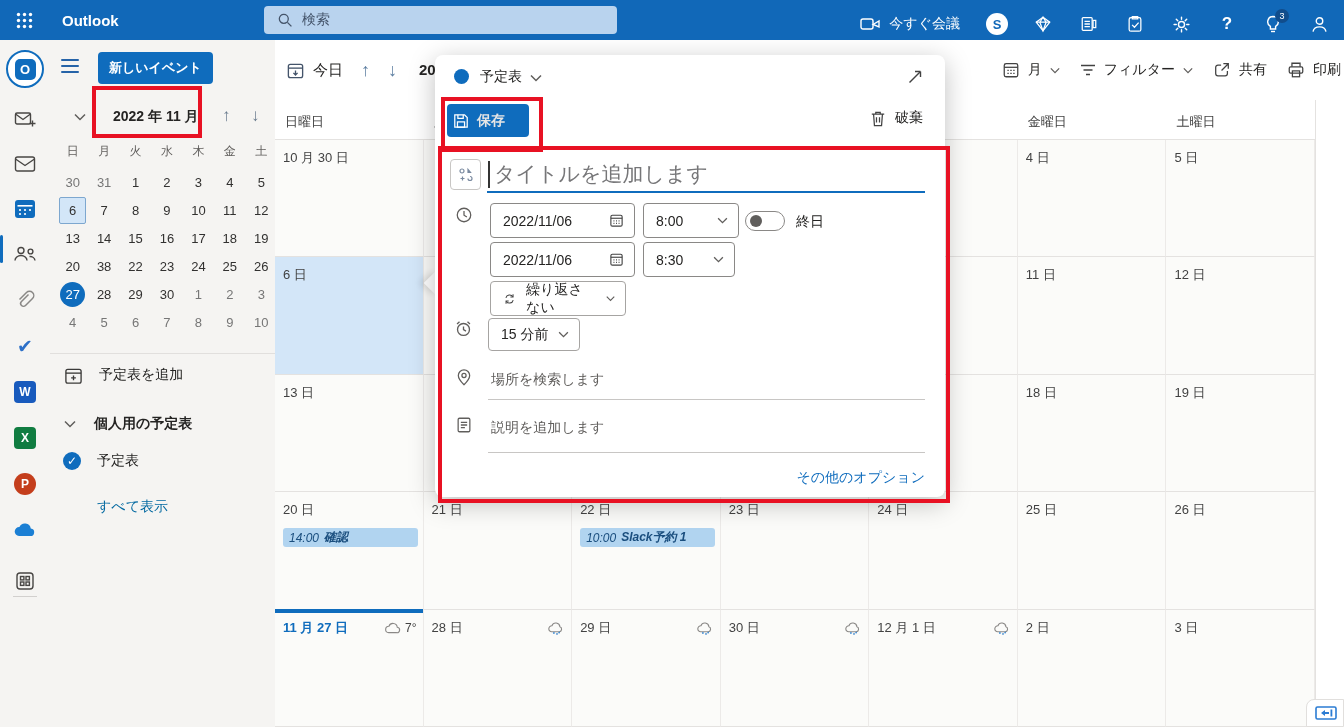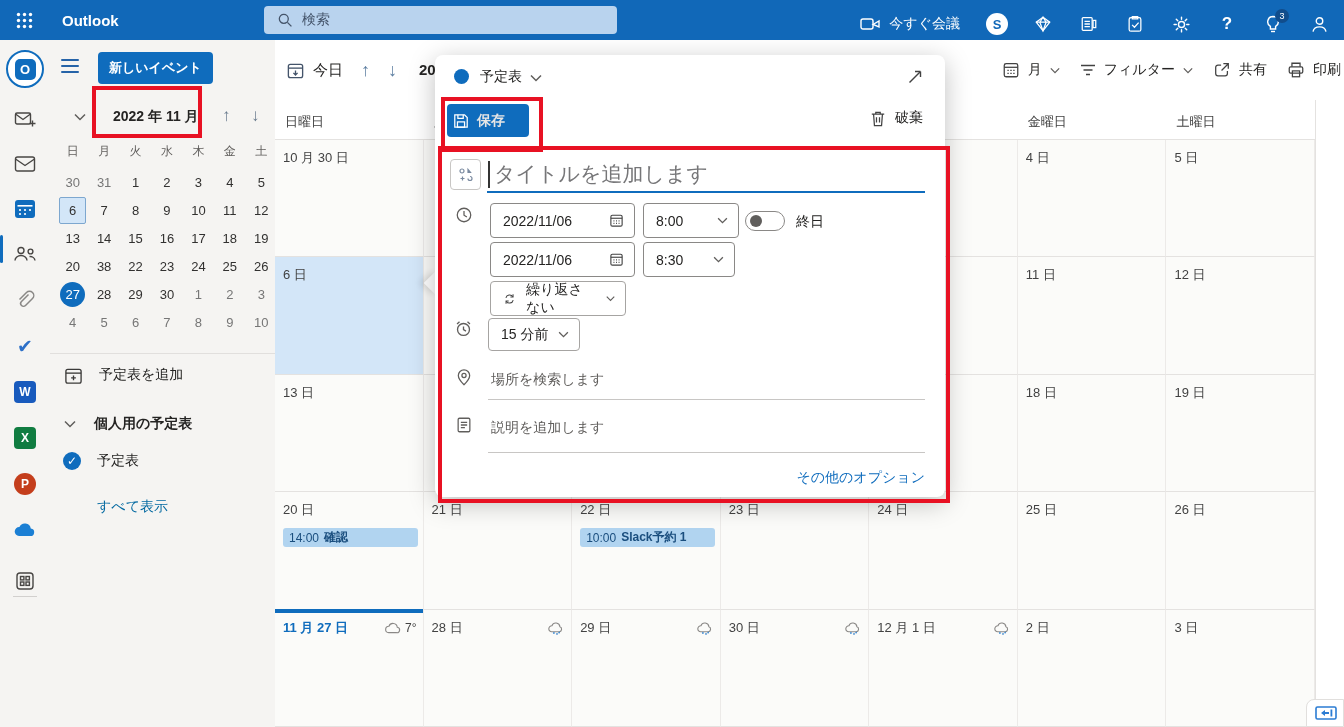--- a/index.html
+++ b/index.html
@@ -76,21 +76,21 @@
   .dh{background:#fff;border-bottom:1px solid #e4e2e0;font-size:13px;color:#424242;padding:13px 0 12px 10px;box-sizing:border-box;}
   .cell{background:#fbfbf9;border-right:1px solid #eceae8;border-bottom:1px solid #e4e2e0;box-sizing:border-box;
        padding:6px 5px 0 8px;position:relative;}
   .cell.sel{background:#d3e6f8;}
   .cell.today::before{content:"";position:absolute;left:-1px;top:-1px;width:calc(100% + 1px);height:4px;background:#0f6cbd;}
   .cell-top{display:flex;align-items:center;justify-content:space-between;height:20px;margin-top:2px;}
   .date-label{font-size:13px;color:#424242;}
   .cell.today .date-label{color:#0f6cbd;font-weight:700;}
   .weather{display:flex;align-items:center;gap:3px;font-size:12px;color:#424242;margin-right:1px;}
   .event{margin-top:8px;height:19px;background:#b1d4f0;border-radius:3px;display:flex;align-items:center;
-       padding:0 6px;font-size:12px;color:#1a4e7e;overflow:hidden;white-space:nowrap;}
+       padding:0 6px;font-size:12px;color:#1a4e7e;overflow:hidden;white-space:nowrap;font-style:italic;}
   .ev-title{font-weight:700;margin-left:5px;}
   #gutter{position:absolute;left:1315px;top:100px;width:29px;height:627px;background:#fff;border-left:1px solid #e4e2e0;z-index:2;}
   #corner-card{position:absolute;left:1306px;top:699px;width:38px;height:28px;background:#fff;border:1px solid #e1dfdd;
        border-radius:8px 0 0 0;z-index:3;display:flex;align-items:center;justify-content:flex-start;padding-left:8px;box-sizing:border-box;}
   
   #beak{position:absolute;left:427px;top:275px;width:16px;height:16px;background:#fff;transform:rotate(45deg);
        box-shadow:-3px 3px 6px rgba(0,0,0,.12);z-index:9;}
   #popup{position:absolute;left:435px;top:55px;width:510px;height:442px;background:#fff;border-radius:8px;
        box-shadow:0 6px 26px rgba(0,0,0,.25);z-index:10;}
   .cal-dot{position:absolute;left:19px;top:14px;width:15px;height:15px;border-radius:50%;background:#0f6cbd;}

